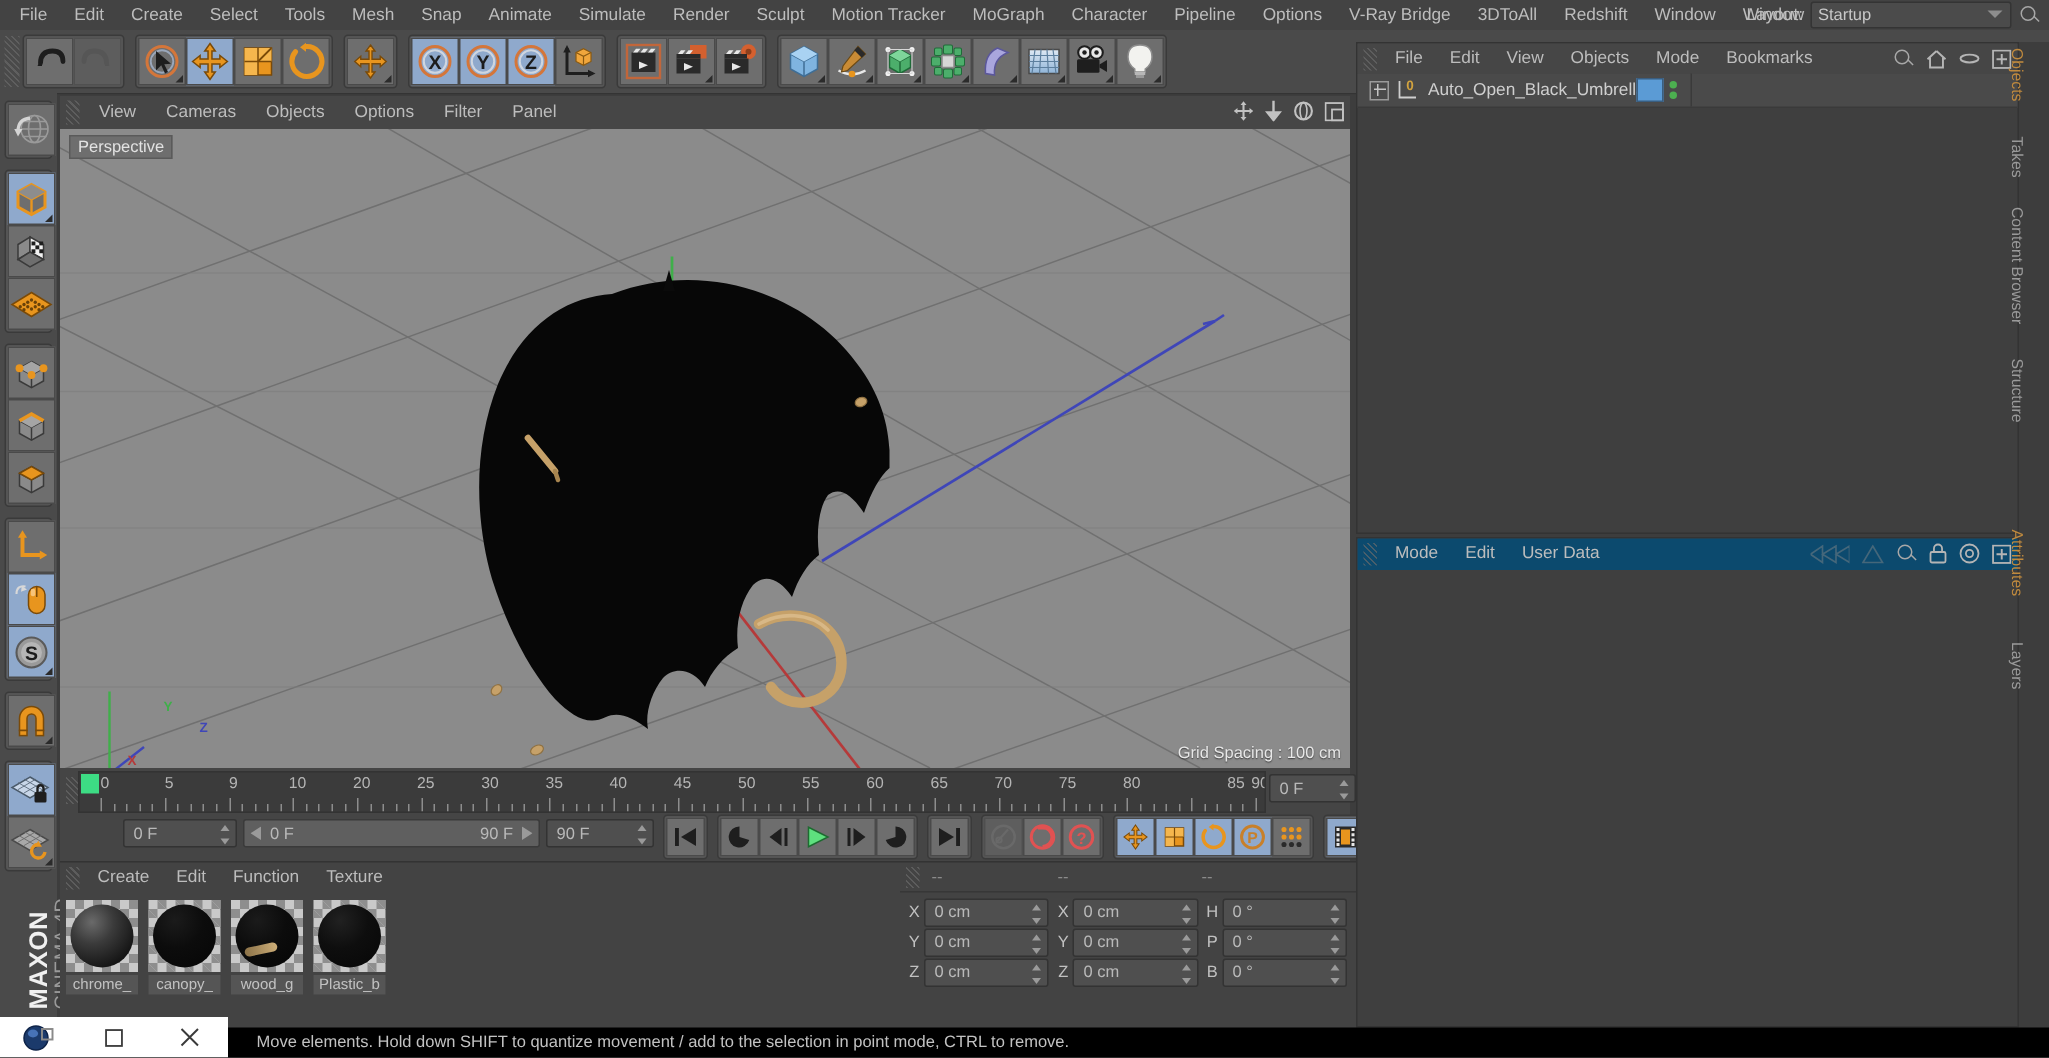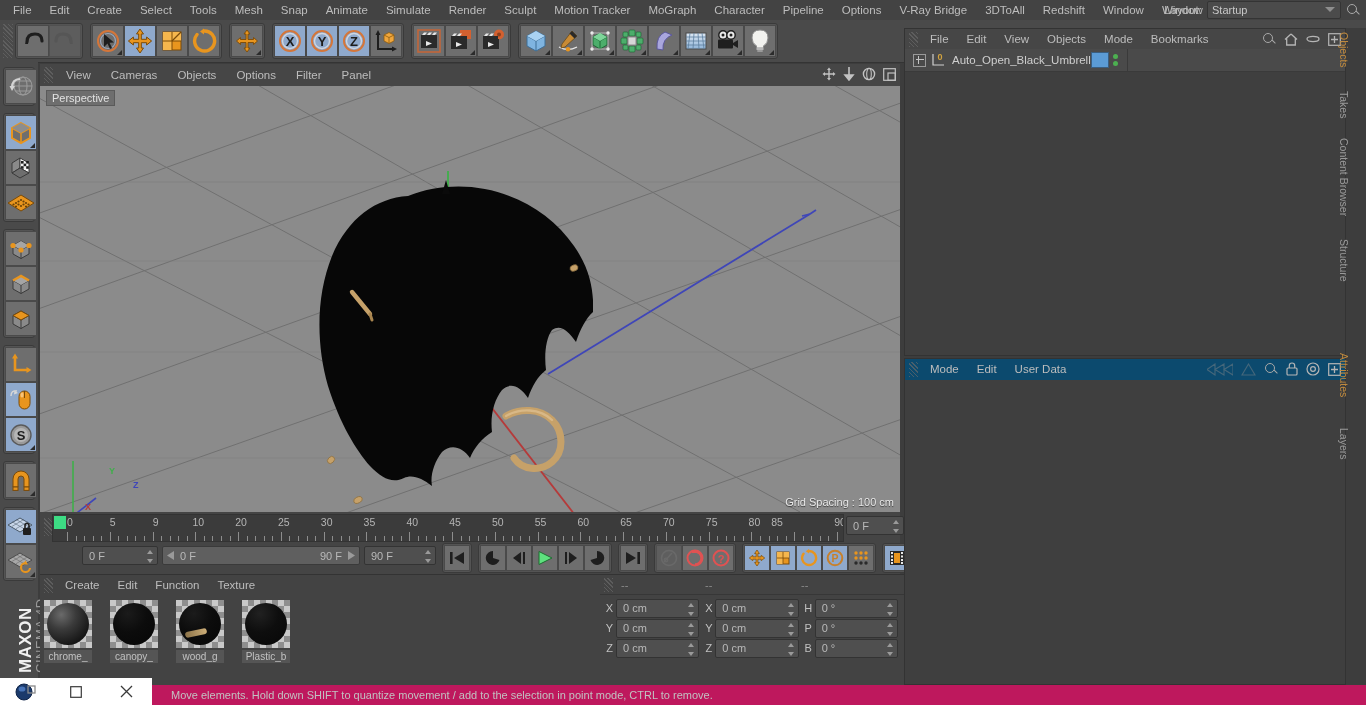--- a/index.html
+++ b/index.html
@@ -91,21 +91,21 @@
     display:flex;align-items:center;justify-content:center;box-sizing:border-box;position:relative;}
   .pbtn.sel{background:#8fa9cc;}
   .pbtn.dis{opacity:.4;}
   .pgrp{display:flex;background:#545454;border:1px solid #3a3a3a;border-radius:3px;padding:1px;margin-right:6px;}
 
   
   .matmgr{position:absolute;left:40px;top:574px;width:560px;height:111px;background:#434343;
     border-top:1px solid #333;border-right:1px solid #333;}
   .mmenu{height:20px;display:flex;align-items:center;}
   .mmenu .mi{padding:0 9px;line-height:20px;font-size:11.5px;color:#bdbdbd;}
-  .mats{display:flex;padding:5px 4px;gap:18px;}
+  .mats{display:flex;padding:5px 4px;gap:7px;}
   .mat{width:48px;}
   .matsw{width:48px;height:48px;
     background-image:linear-gradient(45deg,#8e8e8e 25%,transparent 25%,transparent 75%,#8e8e8e 75%),
       linear-gradient(45deg,#8e8e8e 25%,#c9c9c9 25%,#c9c9c9 75%,#8e8e8e 75%);
     background-size:12px 12px;background-position:0 0,6px 6px;
     display:flex;align-items:center;justify-content:center;}
   .matball{width:42px;height:42px;border-radius:50%;}
   .matname{text-align:center;font-size:10px;color:#c2c2c2;background:#555;
     margin-top:2px;overflow:hidden;white-space:nowrap;height:13px;line-height:13px;}
 
@@ -141,21 +141,21 @@
     border:1px solid #333;box-sizing:border-box;}
   .amenu{height:21px;display:flex;align-items:center;background:#0c4a6e;position:relative;}
   .amenu .mi{padding:0 9px;line-height:21px;font-size:11.5px;color:#bdbdbd;}
   .tabstrip{position:absolute;right:0;top:28px;width:20px;height:657px;background:#3d3d3d;}
   .vtab{position:relative;width:20px;margin-bottom:3px;}
   .vtab span{position:absolute;left:4px;top:4px;transform:rotate(90deg);transform-origin:left top;
     white-space:nowrap;font-size:10.5px;color:#c08a3e;}
   .vtab.gray span{color:#9a9a9a;}
 
   
-  .statusbar{position:absolute;left:0;top:685px;width:1366px;height:20px;background:#be185d;
+  .statusbar{position:absolute;left:0;top:685px;width:1366px;height:20px;background:#000000;
     display:flex;align-items:center;}
   .statustext{margin-left:160px;font-size:11px;color:#c2c2c2;white-space:nowrap;}
   .taskwin{position:absolute;left:0;top:678px;width:152px;height:27px;background:#fff;
     display:flex;align-items:center;}
   .tw-i{flex:1;display:flex;align-items:center;justify-content:center;}
 </style>
 </head>
 <body>
 
 <div class="app">
@@ -779,21 +779,21 @@
           <div class="tick" style="left: 672.778px; height: 5px;"></div>
           <div class="tick" style="left: 681.333px; height: 5px;"></div>
           <div class="tick" style="left: 689.889px; height: 5px;"></div>
           <div class="tick" style="left: 698.444px; height: 9px;"></div>
           <div class="tlab" style="left: 701.444px;">80</div>
           <div class="tick" style="left: 707px; height: 5px;"></div>
           <div class="tick" style="left: 715.556px; height: 5px;"></div>
           <div class="tick" style="left: 724.111px; height: 5px;"></div>
           <div class="tick" style="left: 732.667px; height: 5px;"></div>
           <div class="tick" style="left: 741.222px; height: 9px;"></div>
-          <div class="tlab" style="left: 724px;">85</div>
+          <div class="tlab" style="left: 771px;">85</div>
           <div class="tick" style="left: 749.778px; height: 5px;"></div>
           <div class="tick" style="left: 758.333px; height: 5px;"></div>
           <div class="tick" style="left: 766.889px; height: 5px;"></div>
           <div class="tick" style="left: 775.444px; height: 5px;"></div>
           <div class="tick" style="left: 784px; height: 9px;"></div>
           <div class="tlab" style="left: 787px; text-align: right;">90</div>
         </div>
     </div>
     <div class="spin" style="position:absolute;left:806px;top:4px;width:58px;">
       <span>0 F</span>

